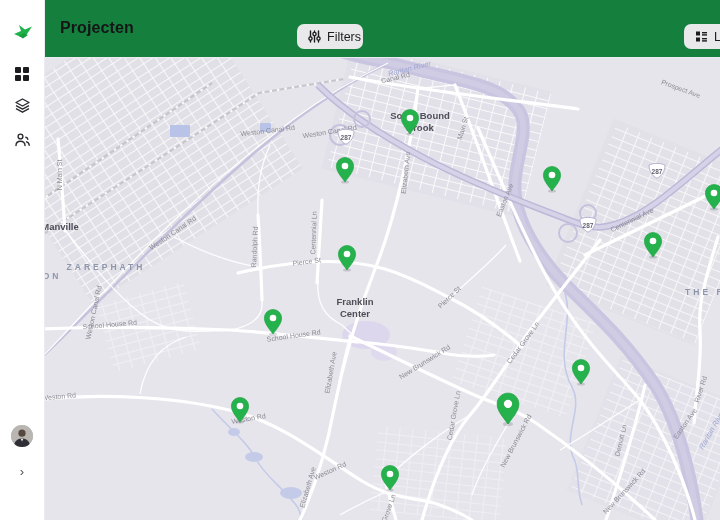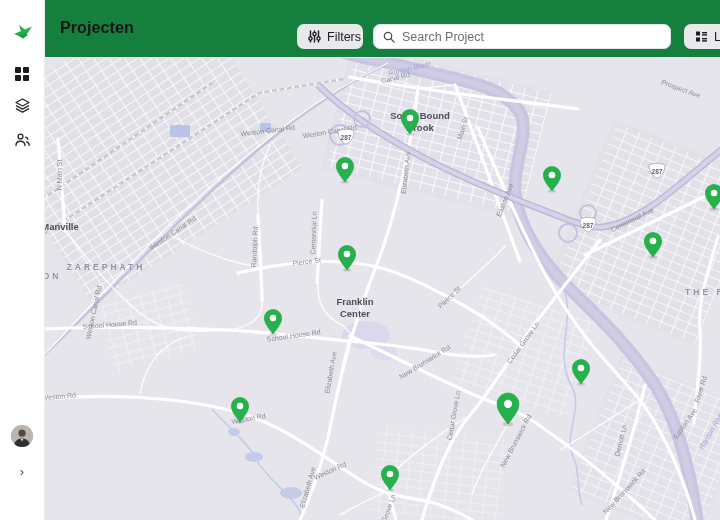--- a/index.html
+++ b/index.html
@@ -101,29 +101,20 @@
             <circle cx="2.5" cy="8.5" r="1.6" fill="#fff"></circle>
           <line x1="6.5" y1="1" x2="6.5" y2="12"></line>
             <circle cx="6.5" cy="4" r="1.6" fill="#fff"></circle>
           <line x1="10.5" y1="1" x2="10.5" y2="12"></line>
             <circle cx="10.5" cy="8.5" r="1.6" fill="#fff"></circle>
         </svg>
       </span>
       <span>Filters</span>
     </button>
 
-    <div class="search">
-      <span style="display:flex">
-        <svg width="12" height="12" viewBox="0 0 12 12" fill="none" stroke="#4a4a52" stroke-width="1.3" stroke-linecap="round">
-          <circle cx="5" cy="5" r="3.7"></circle>
-            <line x1="7.9" y1="7.9" x2="11" y2="11"></line>
-        </svg>
-      </span>
-      <input type="text" placeholder="Search Project" style="">
-    </div>
 
     <button class="btn btn-list">
       <span style="display:flex">
         <svg width="13" height="13" viewBox="0 0 13 13">
           <rect x="1" y="1.5" width="4" height="4" fill="#1c1c20"></rect>
           <rect x="7" y="2" width="5" height="1.4" fill="#1c1c20"></rect>
           <rect x="7" y="4.2" width="5" height="1.4" fill="#1c1c20"></rect>
           <rect x="1" y="7.5" width="4" height="4" fill="#1c1c20"></rect>
           <rect x="7" y="8" width="5" height="1.4" fill="#1c1c20"></rect>
           <rect x="7" y="10.2" width="5" height="1.4" fill="#1c1c20"></rect>

